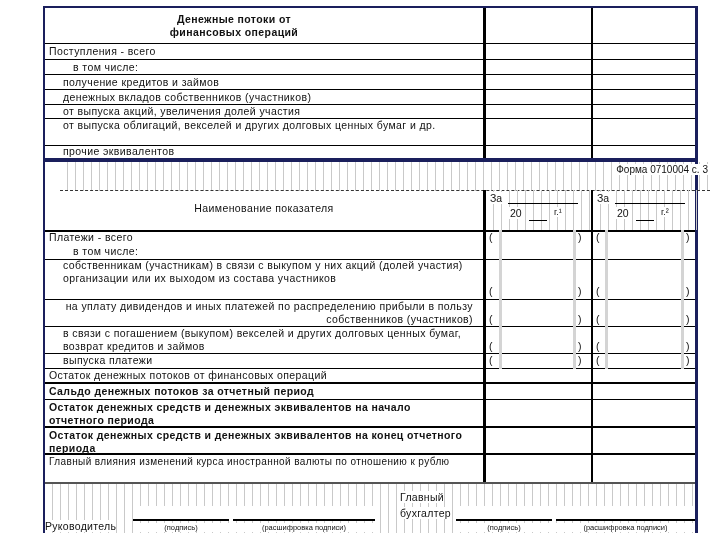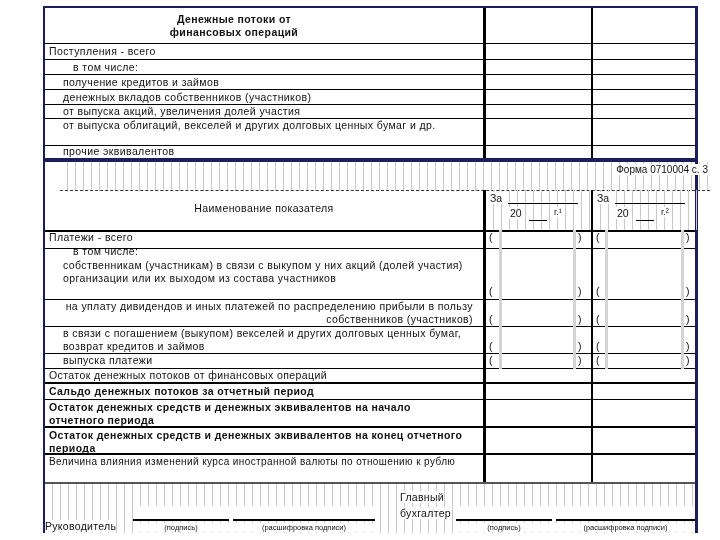--- a/index.html
+++ b/index.html
@@ -103,21 +103,21 @@
       <span class="period pbox" style="left:4px;top:2px;">За</span>
       <div class="uline" style="left:22px;top:13px;width:70px;"></div>
       <span class="period pbox" style="left:22px;top:17px;padding:0 2px;">20</span>
       <div class="uline" style="left:43px;top:30px;width:18px;"></div>
       <span class="period pbox" style="left:66px;top:17px;font-size:9px;padding:0 2px;">г.²</span>
     </div>
   </div>
 
   <div class="body">
 
-    <div class="row" style="top:0;height:19px;padding-left:32px;">
+    <div class="row" style="top:0;height:30px;padding-left:32px;">
       <span class="lbl" style="left:4px;top:1px;">Платежи - всего</span>
       <span class="paren" style="left:444px;top:1px;">(</span>
       <span class="paren" style="left:533px;top:1px;">)</span>
       <span class="paren" style="left:551px;top:1px;">(</span>
       <span class="paren" style="left:641px;top:1px;">)</span>
     </div>
 
     <div class="row" style="top:15px;height:14px;border-bottom:none;">
       <span class="lbl" style="left:28px;top:0;">в том числе:</span>
     </div>
@@ -161,21 +161,21 @@
     <div class="row" style="top:154px;height:16px;">
       <span class="lbl bold" style="left:4px;top:1px;">Сальдо денежных потоков за отчетный период</span>
     </div>
     <div class="row" style="top:170px;height:28px;border-bottom:2px solid #000;">
       <span class="lbl bold" style="left:4px;top:1px;width:420px;">Остаток денежных средств и денежных эквивалентов на начало отчетного периода</span>
     </div>
     <div class="row" style="top:198px;height:27px;border-bottom:2px solid #000;">
       <span class="lbl bold" style="left:4px;top:1px;width:420px;">Остаток денежных средств и денежных эквивалентов на конец отчетного периода</span>
     </div>
     <div class="row" style="top:225px;height:16px;border-bottom:none;">
-      <span class="lbl" style="left:4px;top:0;width:420px;font-size:10px;">Величина влияния изменений курса иностранной валюты по отношению к рублю</span>
+      <span class="lbl" style="left:4px;top:0;width:420px;font-size:10px;">Главный влияния изменений курса иностранной валюты по отношению к рублю</span>
     </div>
 
     <div class="vline-thick" style="left:438px;top:0;height:252px;"></div>
     <div class="vline" style="left:546px;top:0;height:252px;"></div>
 
     <div class="gray-v" style="left:454px;top:0;height:139px;"></div>
     <div class="gray-v" style="left:528px;top:0;height:139px;"></div>
     <div class="gray-v" style="left:560px;top:0;height:139px;"></div>
     <div class="gray-v" style="left:636px;top:0;height:139px;"></div>
 

